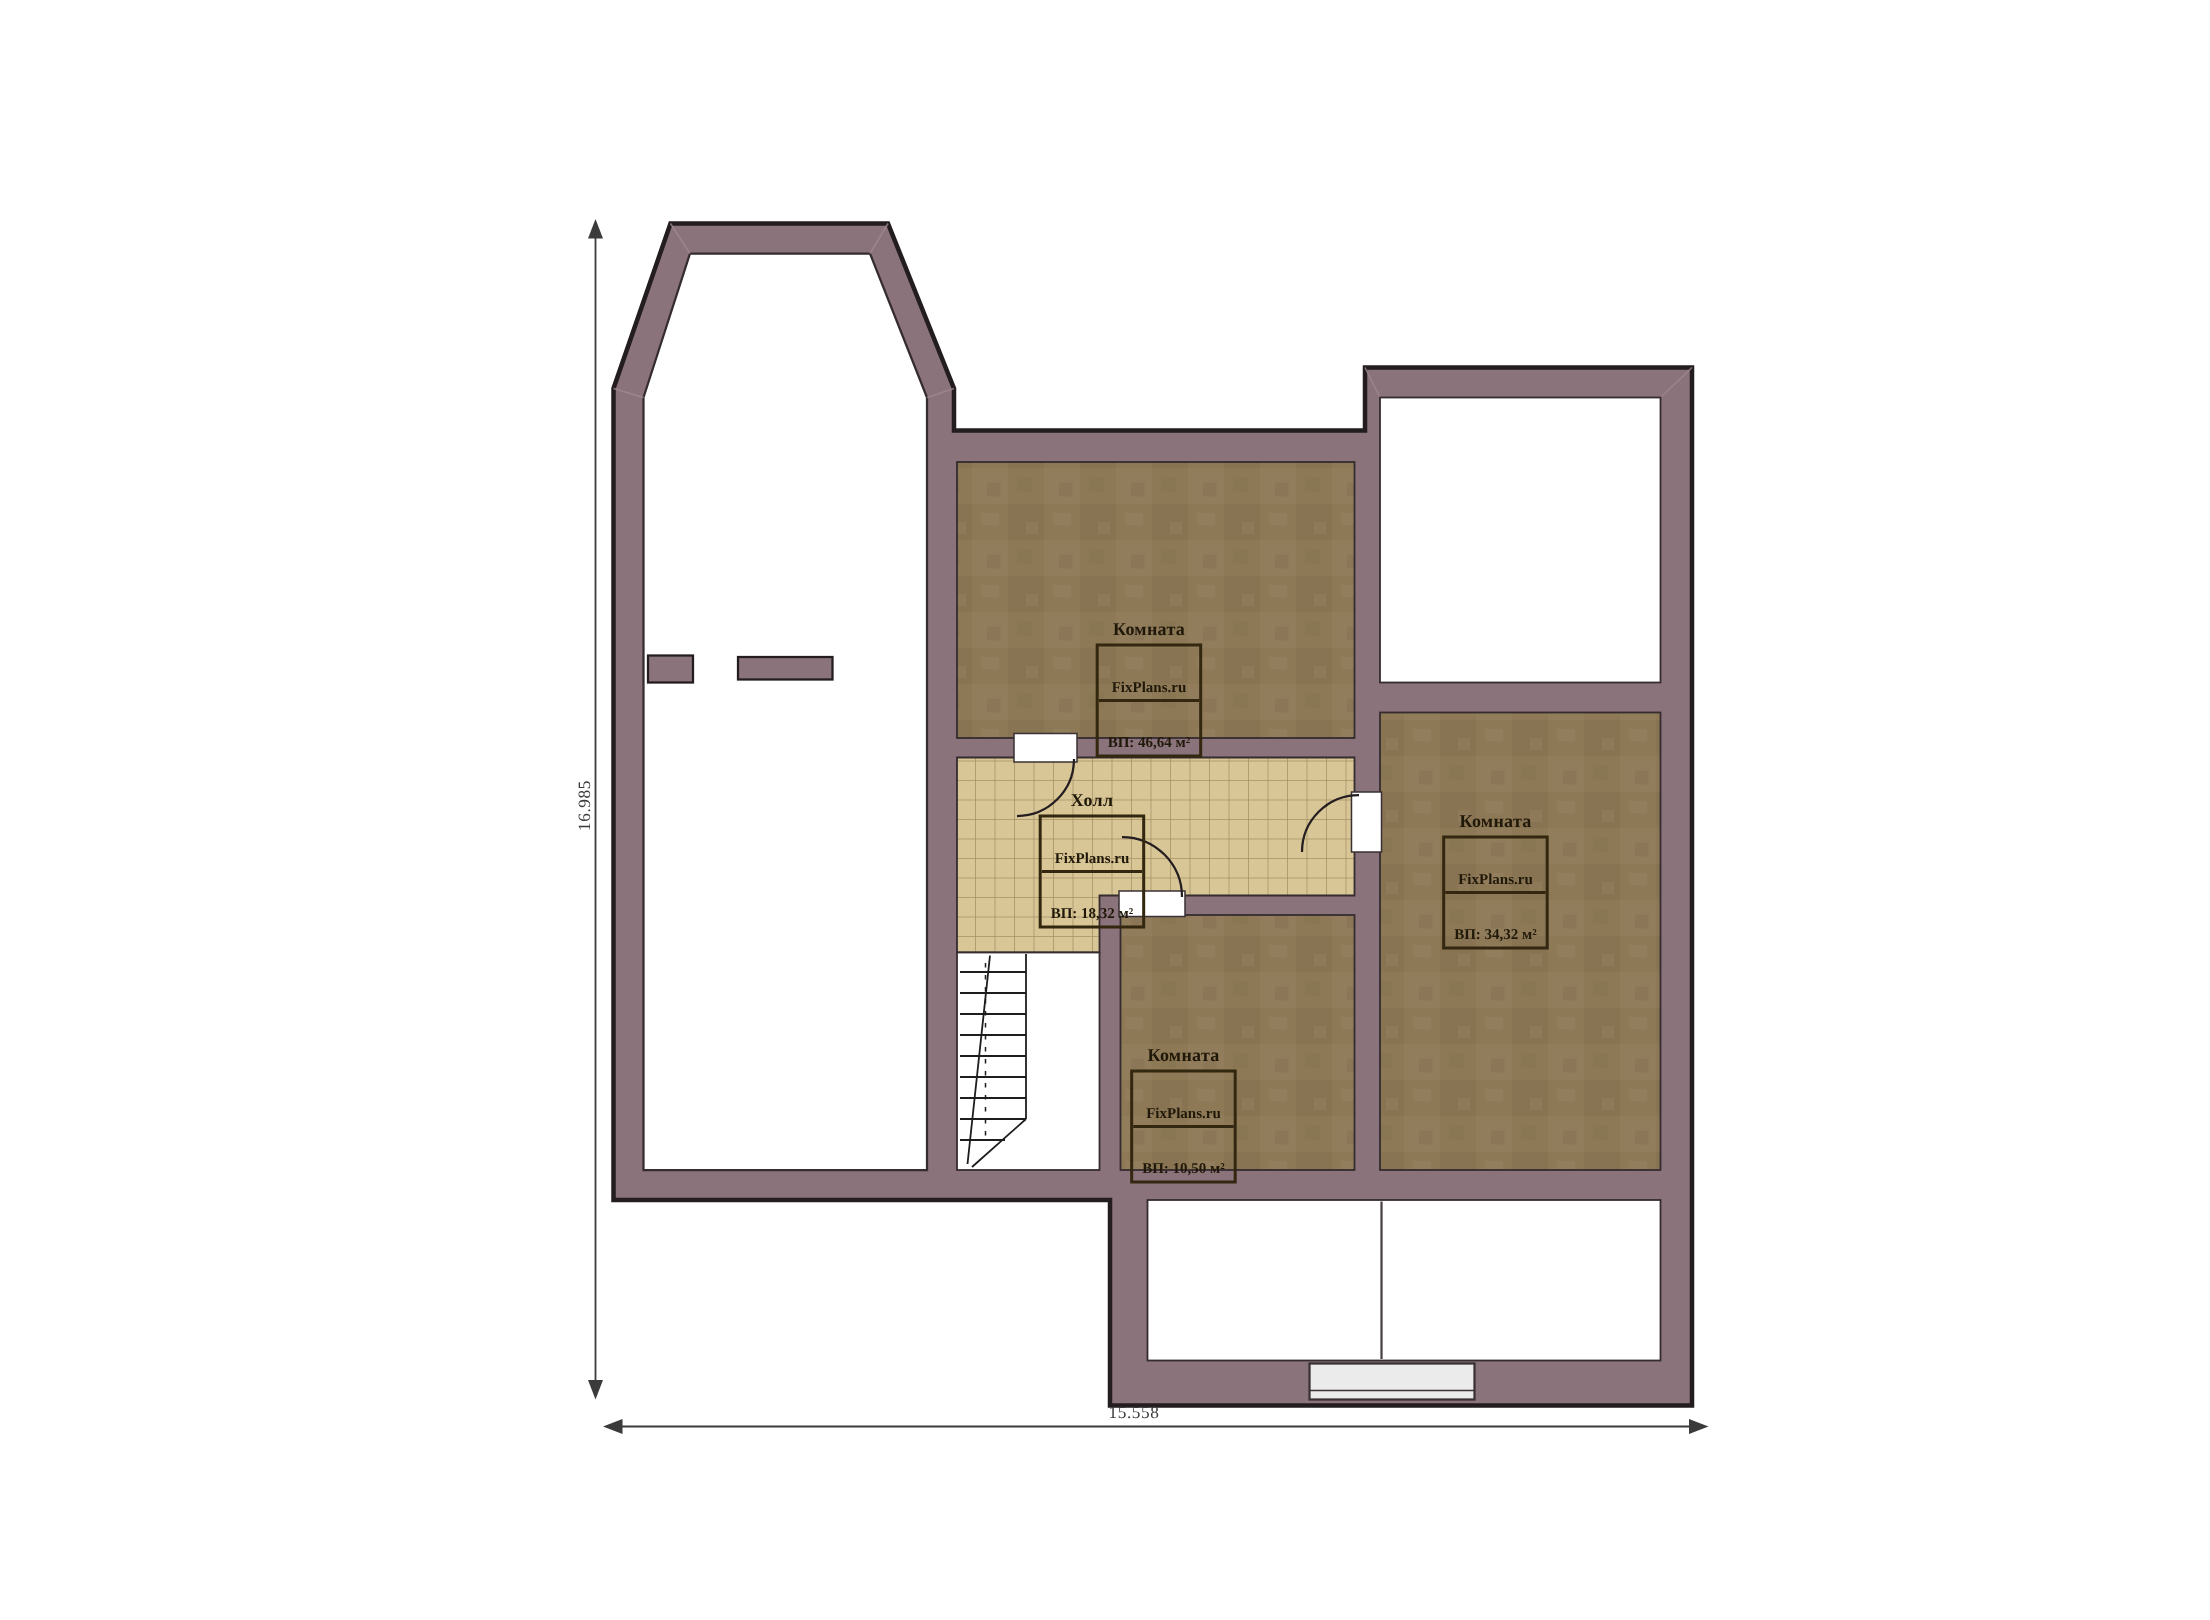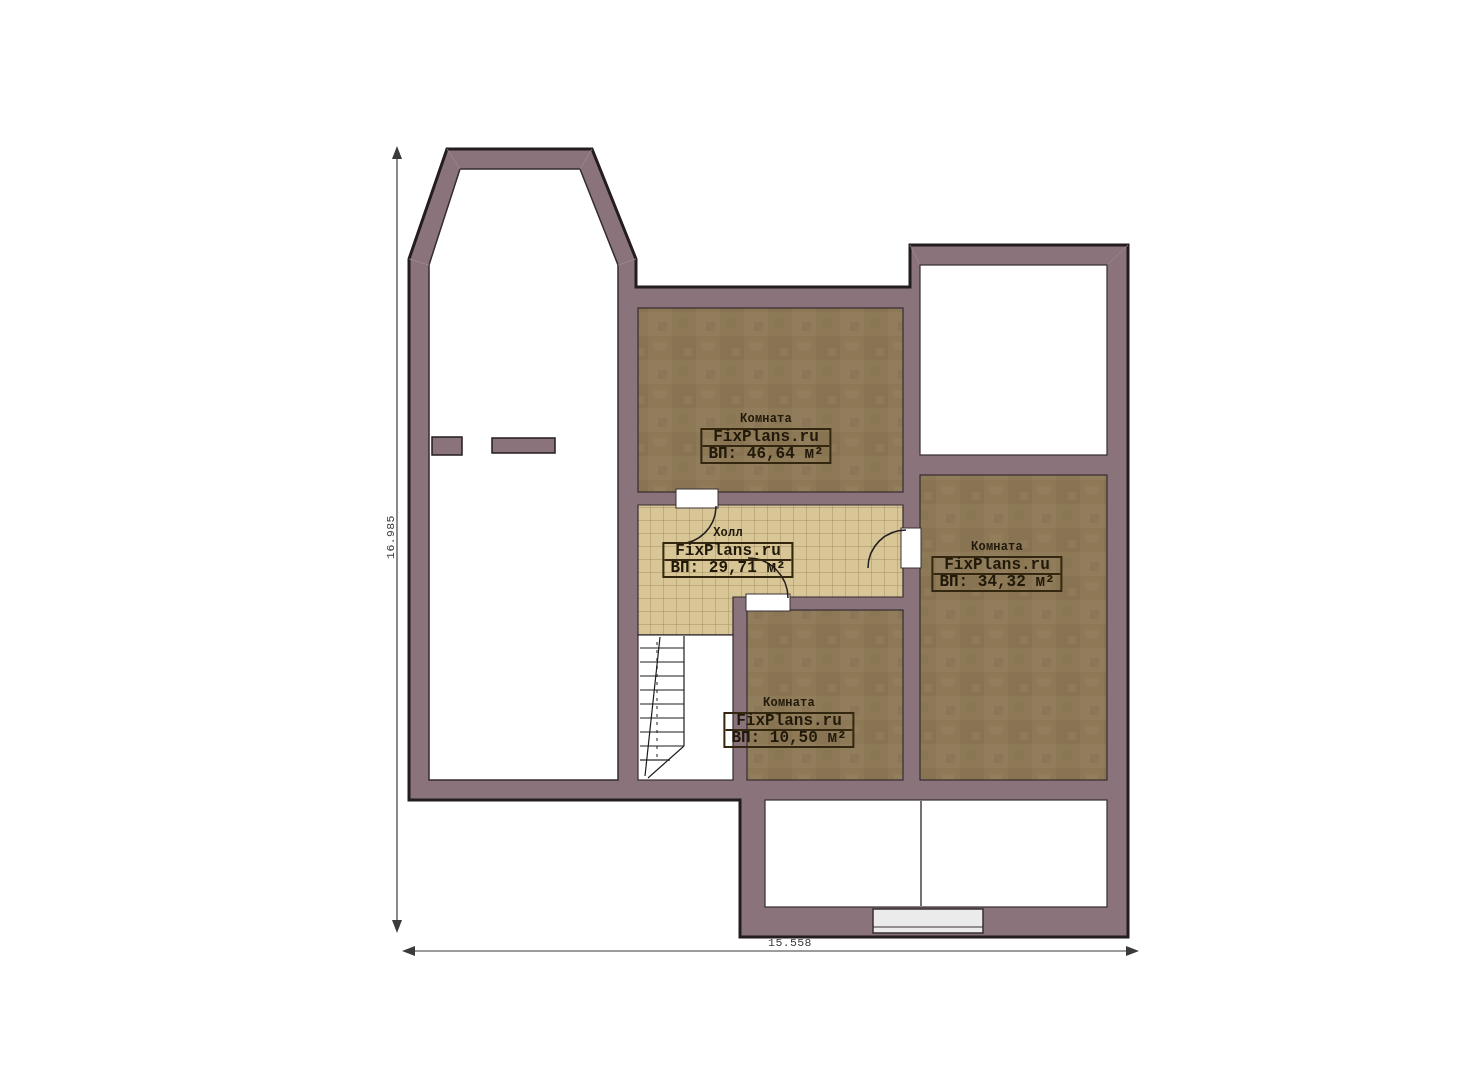--- a/index.html
+++ b/index.html
@@ -1,23 +1,23 @@
 <!DOCTYPE html>
 <html><head>
 <meta charset="utf-8">
 <style>
   html,body{margin:0;padding:0;background:#ffffff;}
   #stage{position:relative;width:1473px;height:1080px;background:#ffffff;overflow:hidden;
-         font-family:Liberation Mono, monospace;}
+         font-family:Liberation Serif, serif;}
   #plan-svg{position:absolute;left:0;top:0;}
   .room-label{position:absolute;transform:translateX(-50%);text-align:center;z-index:5;}
   .room-title{font-size:12px;font-weight:bold;color:#201809;letter-spacing:.2px;
               margin-bottom:2px;white-space:nowrap;}
   .info-box{display:inline-block;border:2px solid #33270f;white-space:nowrap;}
-  .info-row{font-size:16px;font-weight:bold;color:#201809;padding:1px 6px;line-height:13px;}
+  .info-row{font-size:10px;font-weight:bold;color:#201809;padding:1px 6px;line-height:13px;margin-top:20px;}
   .info-row.brand{border-bottom:2px solid #33270f;}
   .dim-label{position:absolute;font-size:11.5px;color:#3a3a3a;letter-spacing:.4px;z-index:5;
              white-space:nowrap;}
   .dim-label.vert{transform:translate(-50%,-50%) rotate(-90deg);}
   .dim-label.horz{transform:translateX(-50%);}
 </style>
 </head>
 <body>
 
 <div id="stage">
@@ -114,36 +114,36 @@
     <div class="info-box">
       <div class="info-row brand">FixPlans.ru</div>
       <div class="info-row">ВП: 46,64 м²</div>
     </div>
   </div>
 
   <div class="room-label" style="left:728px;top:526px;">
     <div class="room-title">Холл</div>
     <div class="info-box">
       <div class="info-row brand">FixPlans.ru</div>
-      <div class="info-row">ВП: 29,71 м²</div>
+      <div class="info-row">ВП: 18,32 м²</div>
     </div>
   </div>
 
   <div class="room-label" style="left:997px;top:540px;">
     <div class="room-title">Комната</div>
     <div class="info-box">
       <div class="info-row brand">FixPlans.ru</div>
       <div class="info-row">ВП: 34,32 м²</div>
     </div>
   </div>
 
   <div class="room-label" style="left:789px;top:696px;">
     <div class="room-title">Комната</div>
     <div class="info-box">
       <div class="info-row brand">FixPlans.ru</div>
       <div class="info-row">ВП: 10,50 м²</div>
     </div>
   </div>
 
   <div class="dim-label vert" style="left:390px;top:537px;">16.985</div>
-  <div class="dim-label horz" style="left:790px;top:936px;">15.558</div>
+  <div class="dim-label horz" style="left:756px;top:936px;">15.558</div>
 
 </div>
 
 </body></html>

